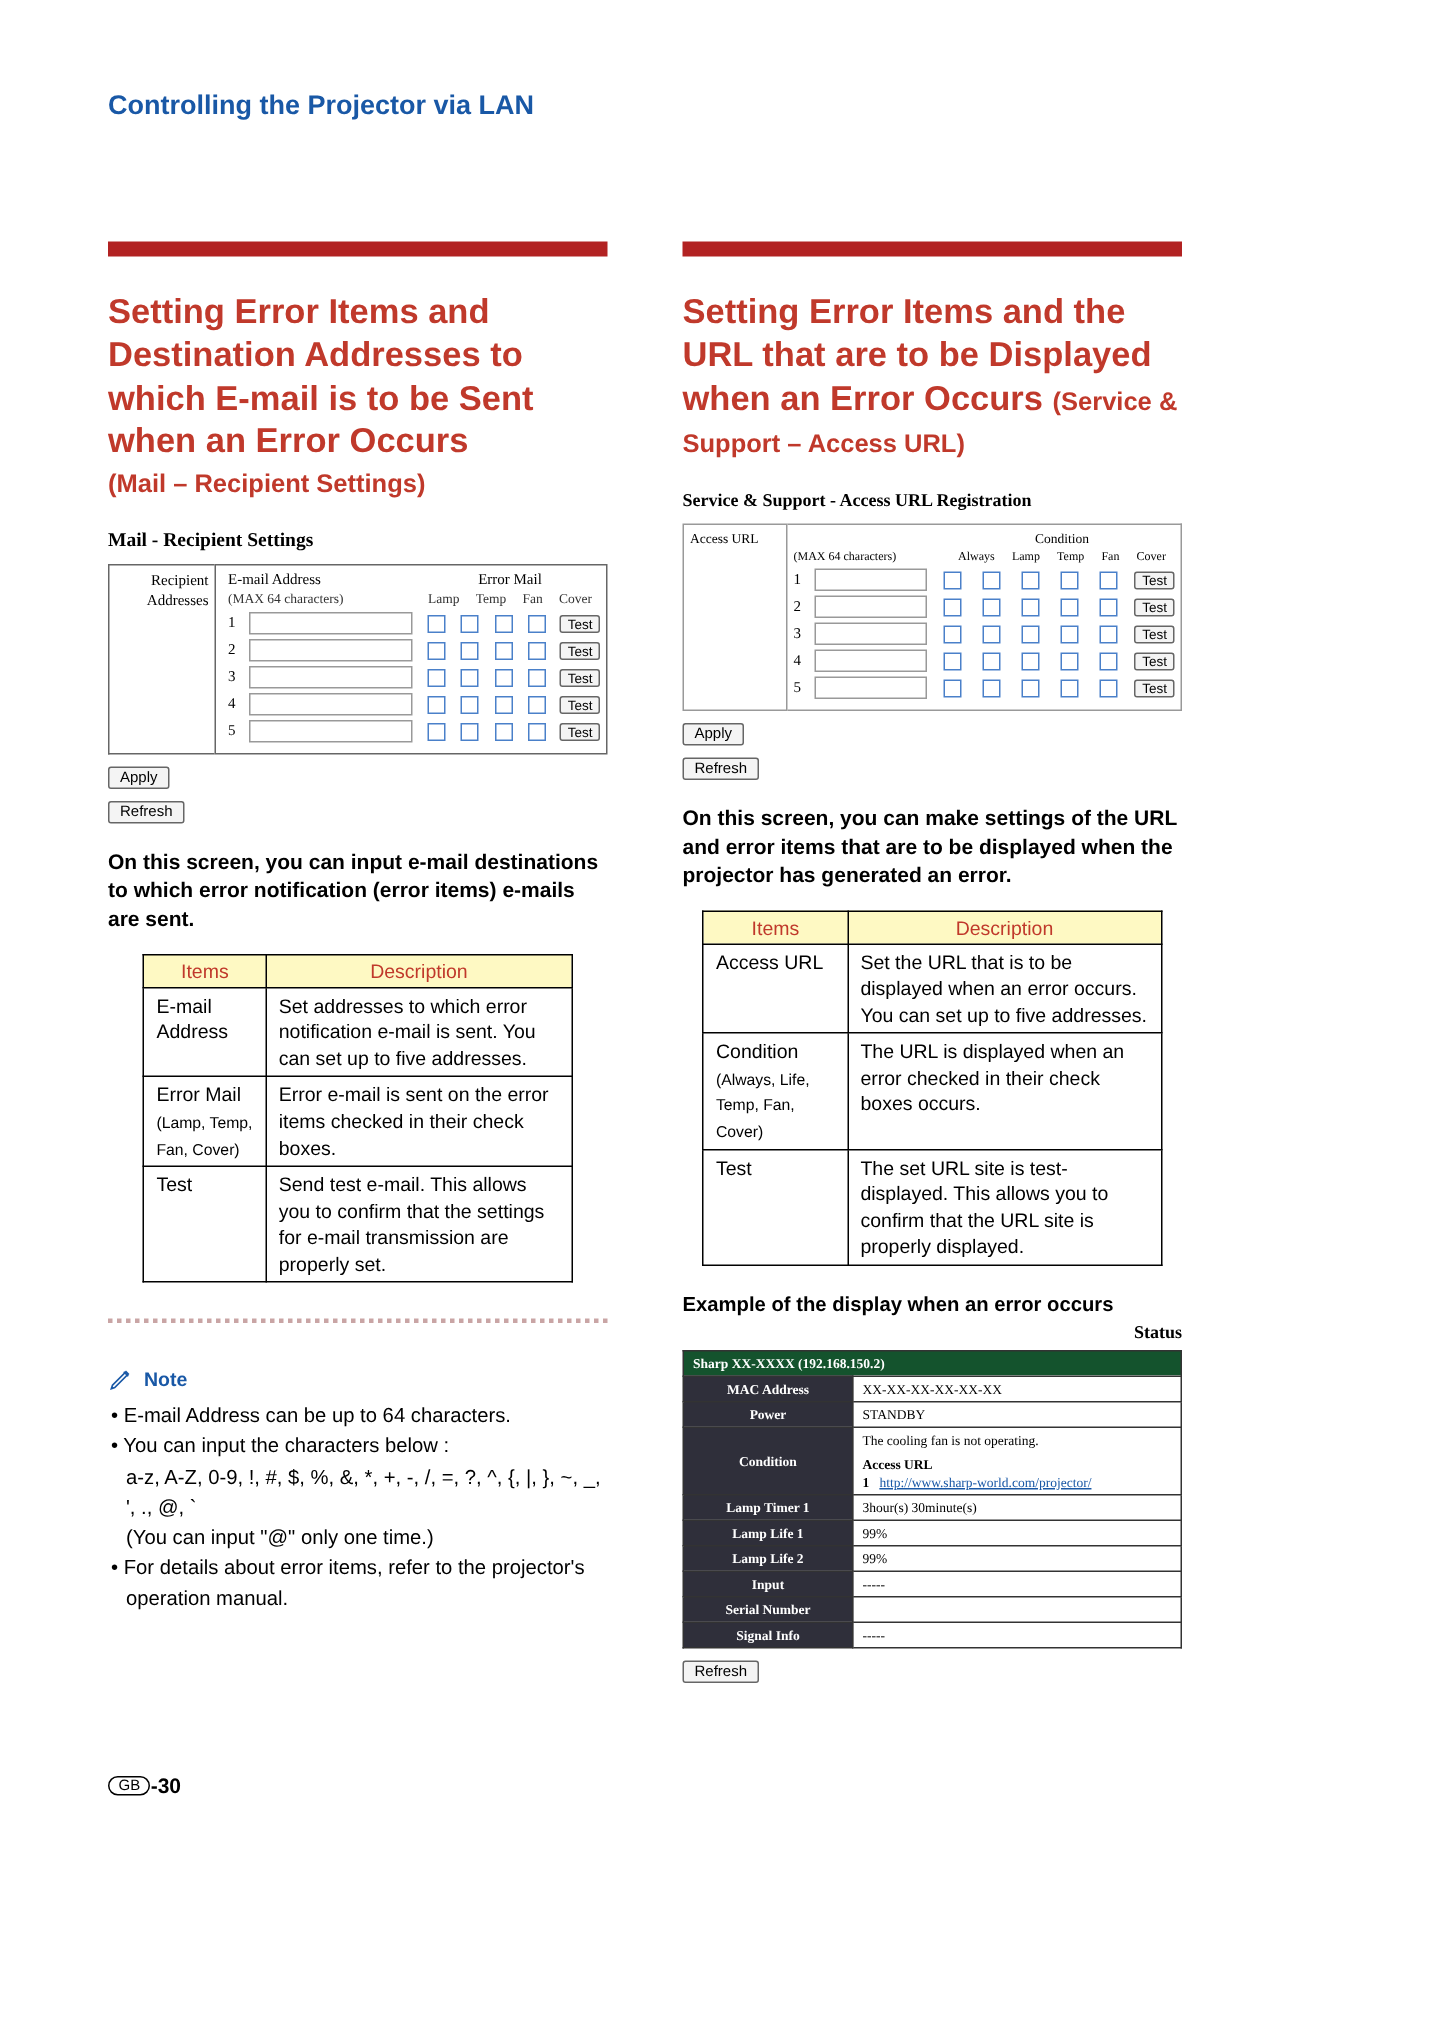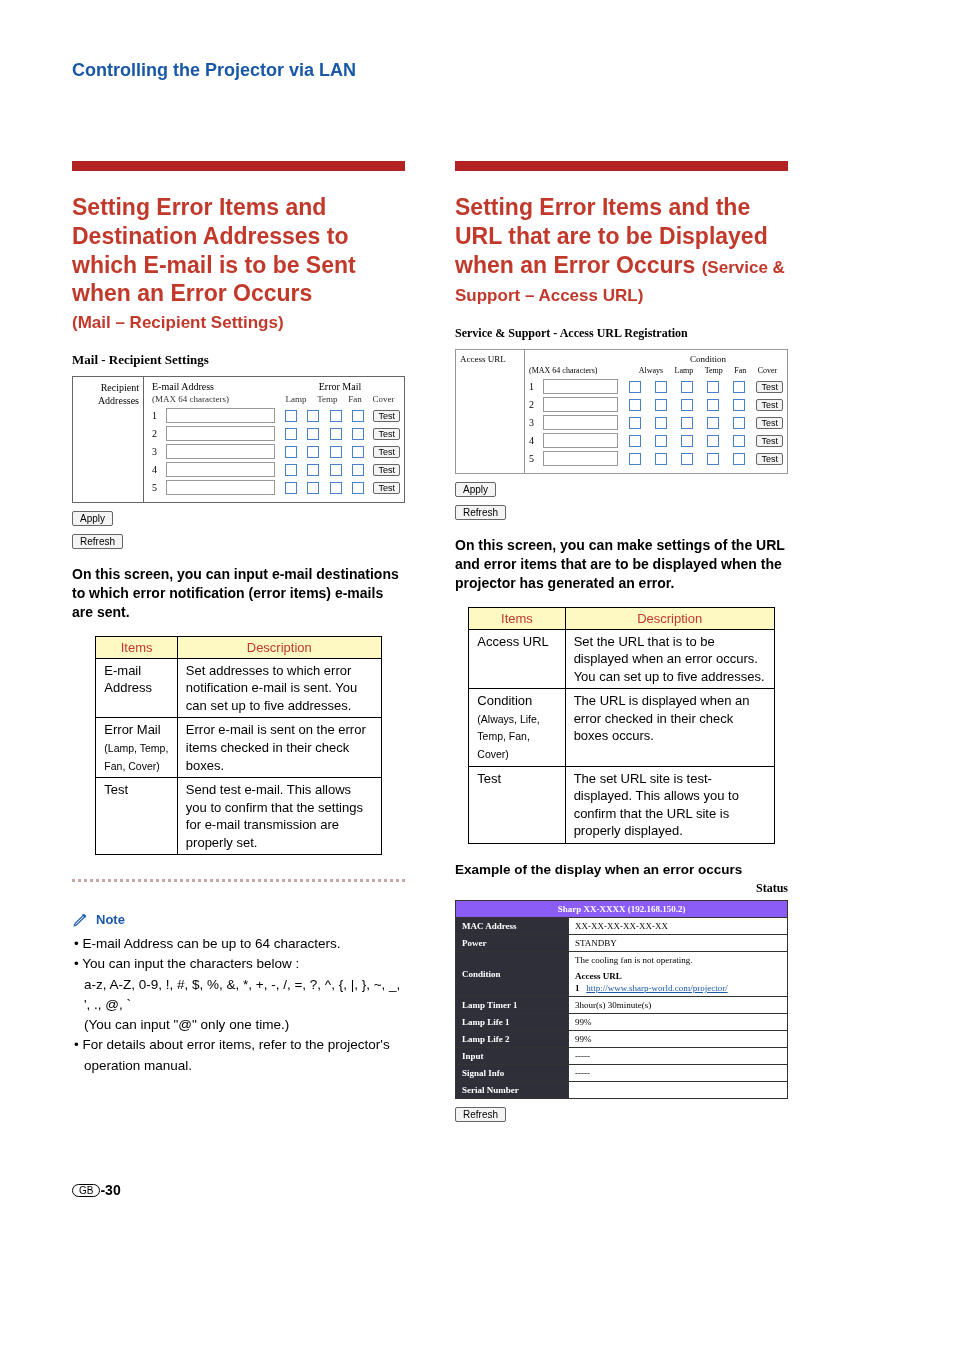--- a/index.html
+++ b/index.html
@@ -177,40 +177,41 @@
     text-align: right;
   }
   .status-table {
     width: 100%;
     border-collapse: collapse;
     font-size: 9px;
     margin-top: 4px;
     border: 1px solid #333;
   }
   .status-table th {
-    background: #8b5cf6;
+    background: #14532d;
     color: #fff;
     font-weight: bold;
     font-family: "Times New Roman", serif;
-    text-align: center;
+    text-align: left;
     padding: 3px 6px;
     border: 1px solid #333;
     font-size: 9px;
   }
   .status-table td {
     border: 1px solid #333;
     padding: 3px 6px;
     background: #fff;
     font-family: "Times New Roman", serif;
   }
   .status-table td.lbl {
     background: #2f2f3a;
     color: #fff;
     font-weight: bold;
     width: 100px;
+    text-align: center;
   }
   .access-url-left {
     width: 60px;
     border: 1px solid #999;
     padding: 4px;
     font-size: 9px;
     font-family: "Times New Roman", serif;
     vertical-align: top;
   }
   .aurl-container { display:flex; margin-top:4px; }
@@ -528,26 +529,26 @@
             </tr>
         <tr>
               <td class="lbl">Lamp Life 2</td>
               <td>99%</td>
             </tr>
         <tr>
               <td class="lbl">Input</td>
               <td>-----</td>
             </tr>
         <tr>
+              <td class="lbl">Serial Number</td>
+              <td></td>
+            </tr>
+        <tr>
               <td class="lbl">Signal Info</td>
               <td>-----</td>
-            </tr>
-        <tr>
-              <td class="lbl">Serial Number</td>
-              <td></td>
             </tr>
       </tbody>
         </table>
       <div class="small-btn">Refresh</div>
     </div>
 
   </div>
 
   <div class="footer">
     <span class="gb">GB</span><b>-30</b>

